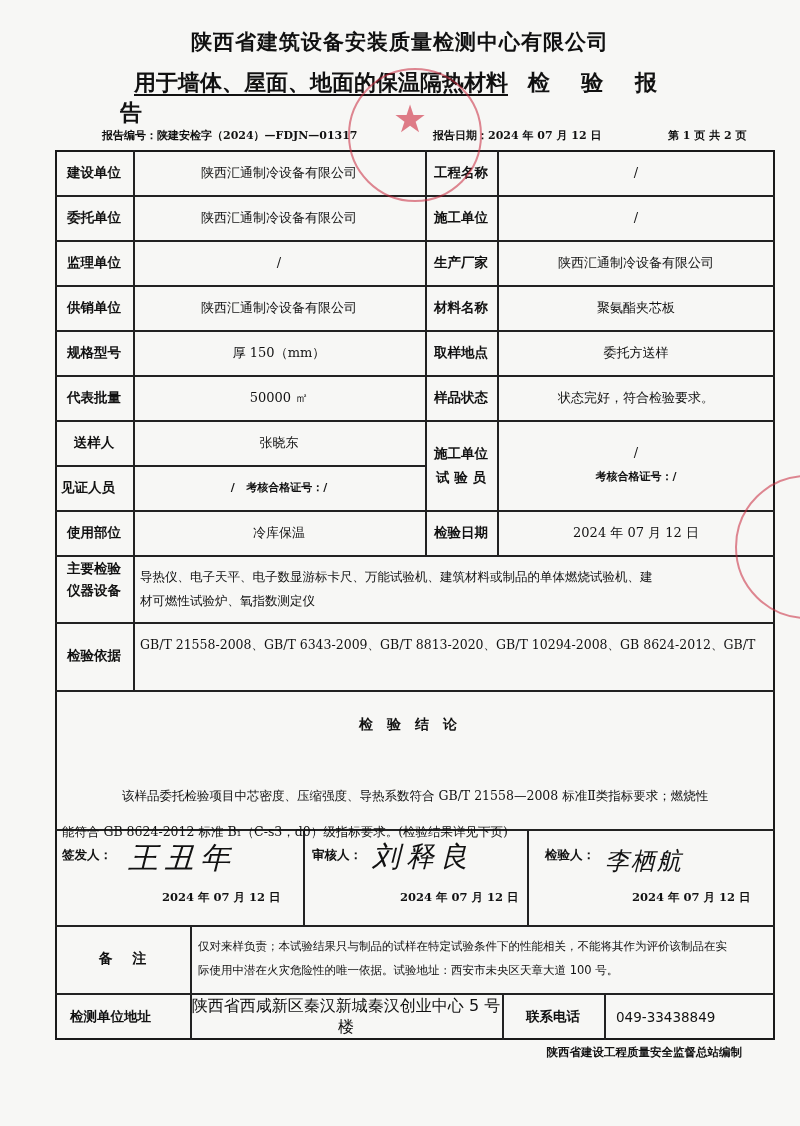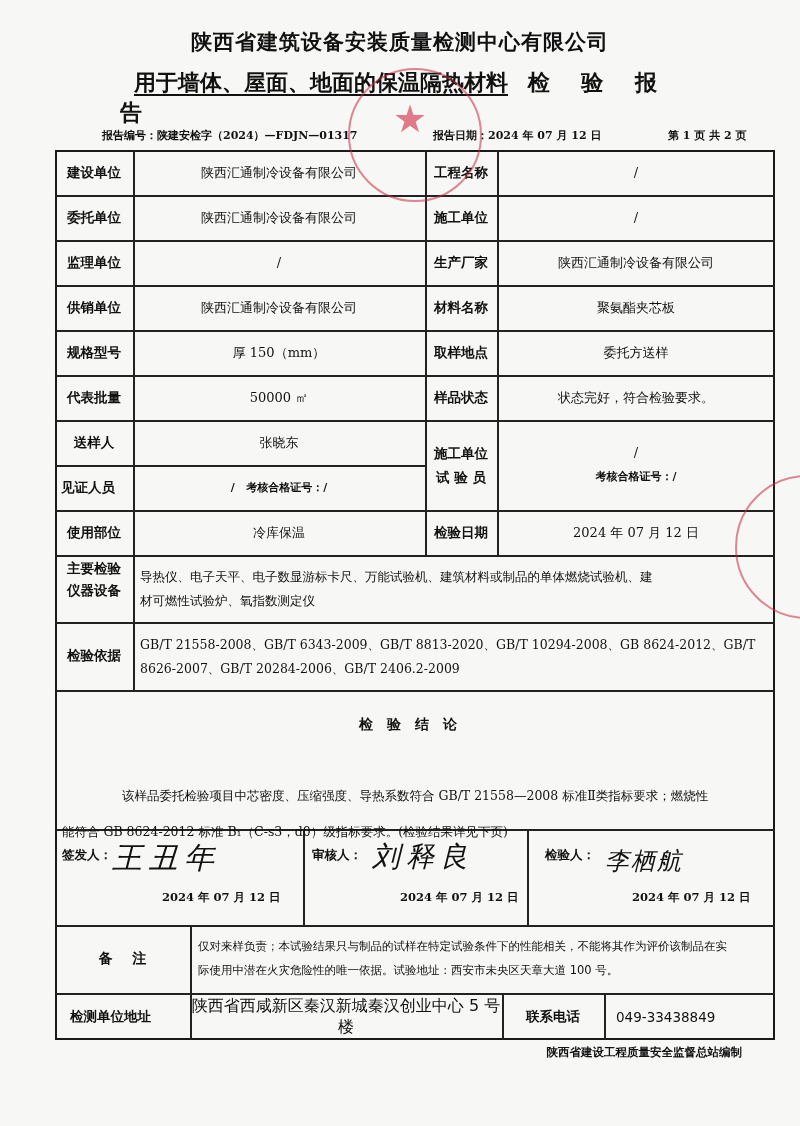--- a/index.html
+++ b/index.html
@@ -142,31 +142,30 @@
   <span>仪器设备</span>
 </div>
 <div class="para" style="left:140px;top:565px;width:632px;line-height:24px;font-family:'DejaVu Sans',sans-serif;font-size:12.5px;">
   <div>导热仪、电子天平、电子数显游标卡尺、万能试验机、建筑材料或制品的单体燃烧试验机、建</div>
   <div>材可燃性试验炉、氧指数测定仪</div>
 </div>
 
 <div class="cell lbl" style="left:55px;top:622px;width:78px;height:68px;">检验依据</div>
 <div class="para" style="left:140px;top:633px;width:632px;line-height:24px;font-size:12.5px;">
   <div>GB/T 21558-2008、GB/T 6343-2009、GB/T 8813-2020、GB/T 10294-2008、GB 8624-2012、GB/T</div>
-  <div>8626-2007、GB/T 20284-2006、GB/T 2406.2-2009</div>
 </div>
 
 <div class="conclusion-title">检验结论</div>
 <div class="para" style="left:62px;top:778px;width:710px;line-height:36px;font-size:12.5px;">
   <div style="text-indent:60px;">该样品委托检验项目中芯密度、压缩强度、导热系数符合 GB/T 21558—2008 标准Ⅱ类指标要求；燃烧性</div>
   <div>能符合 GB 8624-2012 标准 B₁（C-s3，d0）级指标要求。(检验结果详见下页)</div>
 </div>
 
 <div class="sig-label" style="left:62px;top:847px;">签发人：</div>
-<div class="sig-hand" style="left:112px;top:838px;">王丑年</div>
+<div class="sig-hand" style="left:128px;top:838px;">王丑年</div>
 <div class="sig-date" style="left:162px;top:890px;">2024 年 07 月 12 日</div>
 
 <div class="sig-label" style="left:312px;top:847px;">审核人：</div>
 <div class="sig-hand" style="left:372px;top:838px;font-size:28px;">刘释良</div>
 <div class="sig-date" style="left:400px;top:890px;">2024 年 07 月 12 日</div>
 
 <div class="sig-label" style="left:545px;top:847px;">检验人：</div>
 <div class="sig-hand" style="left:605px;top:845px;font-size:24px;letter-spacing:2px;">李栖航</div>
 <div class="sig-date" style="left:632px;top:890px;">2024 年 07 月 12 日</div>
 

